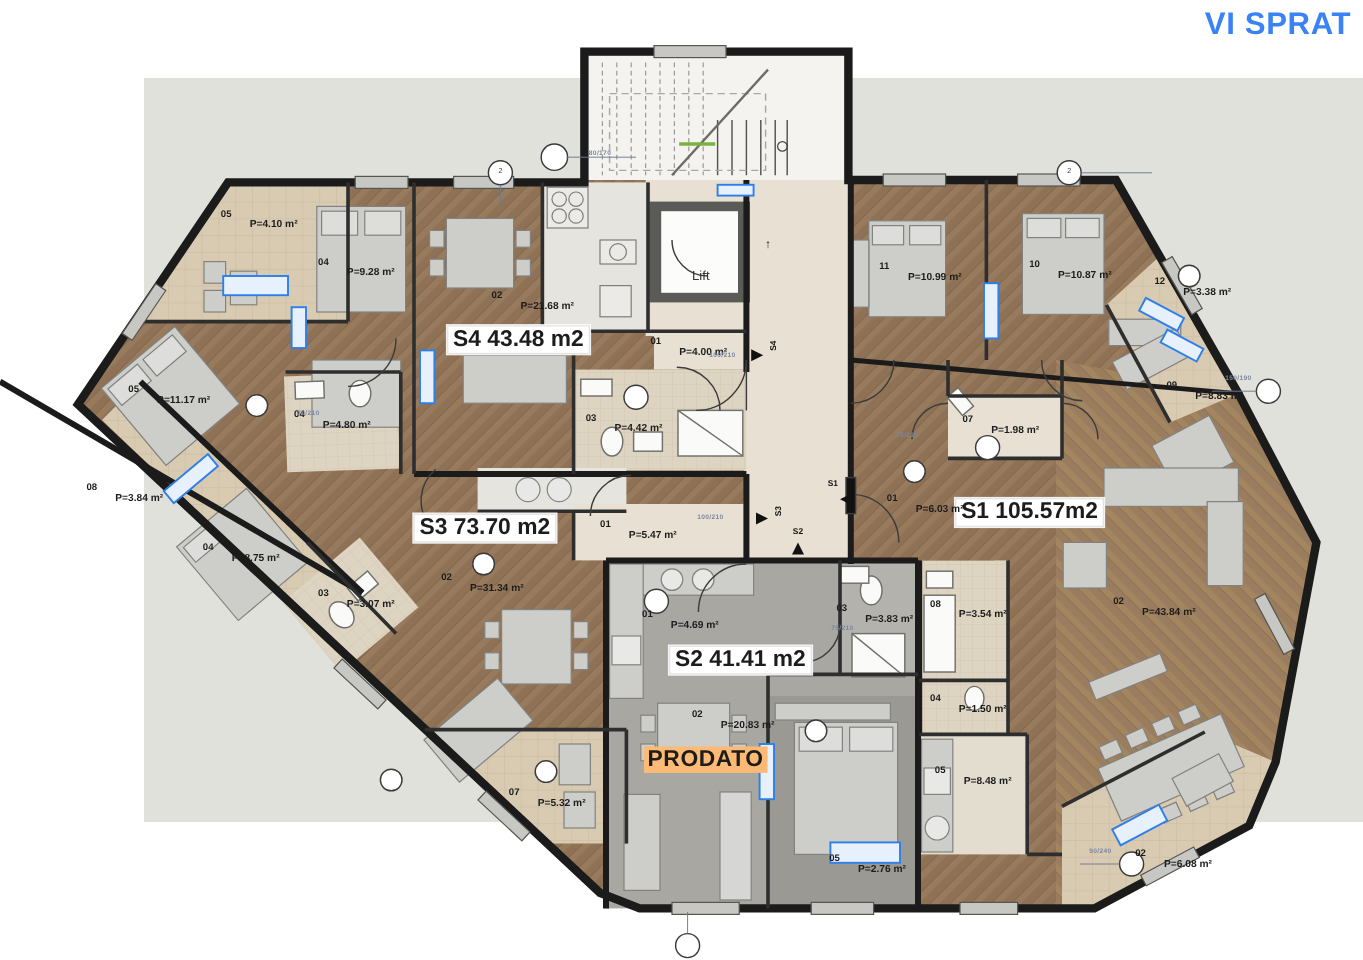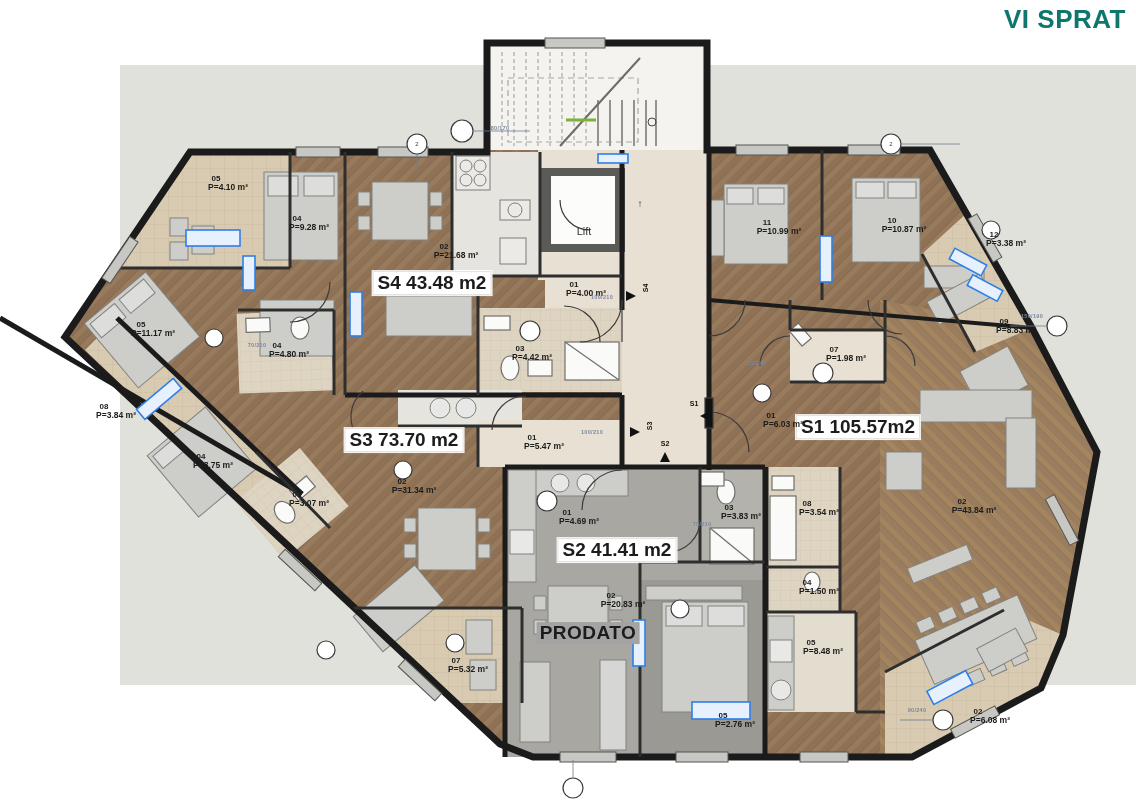--- a/index.html
+++ b/index.html
@@ -1,27 +1,27 @@
 <!DOCTYPE html>
 <html><head>
 <meta charset="utf-8">
 <style>
   html,body{margin:0;padding:0;background:#ffffff;}
   .stage{position:relative;width:1136px;height:800px;background:#fff;overflow:hidden;
          font-family:"Liberation Sans","DejaVu Sans",sans-serif;}
   .stage svg{position:absolute;left:0;top:0;}
-  .lbl{position:absolute;transform:translate(-50%,-50%);text-align:center;color:#1c1c1c;
+  .lbl{position:absolute;transform:translate(-50%,-50%);color:#1c1c1c;
        line-height:1.15;white-space:nowrap;pointer-events:none;}
   .room .rn{font-size:8px;font-weight:bold;}
   .room .ra{font-size:8.5px;font-weight:bold;margin-left:24px;}
   .unit{font-size:19px;font-weight:bold;background:#ffffff;padding:0 4px;border:1px solid #e2e2e2;
         box-shadow:0 0 0 1px rgba(255,255,255,.9);}
-  .prodato{font-size:19px;font-weight:bold;letter-spacing:.5px;background:#a3a3a3;padding:0 3px;}
+  .prodato{font-size:19px;font-weight:bold;letter-spacing:.5px;background:#fdba74;padding:0 3px;}
   .lift{font-size:11px;font-weight:normal;color:#333;background:transparent;margin-top:20px;}
-  .title{position:absolute;top:4px;right:10px;font-size:26px;font-weight:bold;color:#0f766e;
+  .title{position:absolute;top:4px;right:10px;font-size:26px;font-weight:bold;color:#3b82f6;
          letter-spacing:.5px;}
   .marker{font-size:7px;font-weight:bold;color:#111;}
   .dim{font-size:5.5px;color:#7b87a0;font-weight:bold;letter-spacing:.3px;}
   .bub{font-size:6px;color:#444;}
   .arrow-up{font-size:10px;color:#222;}
 </style>
 </head>
 <body>
 
 <div class="stage">

